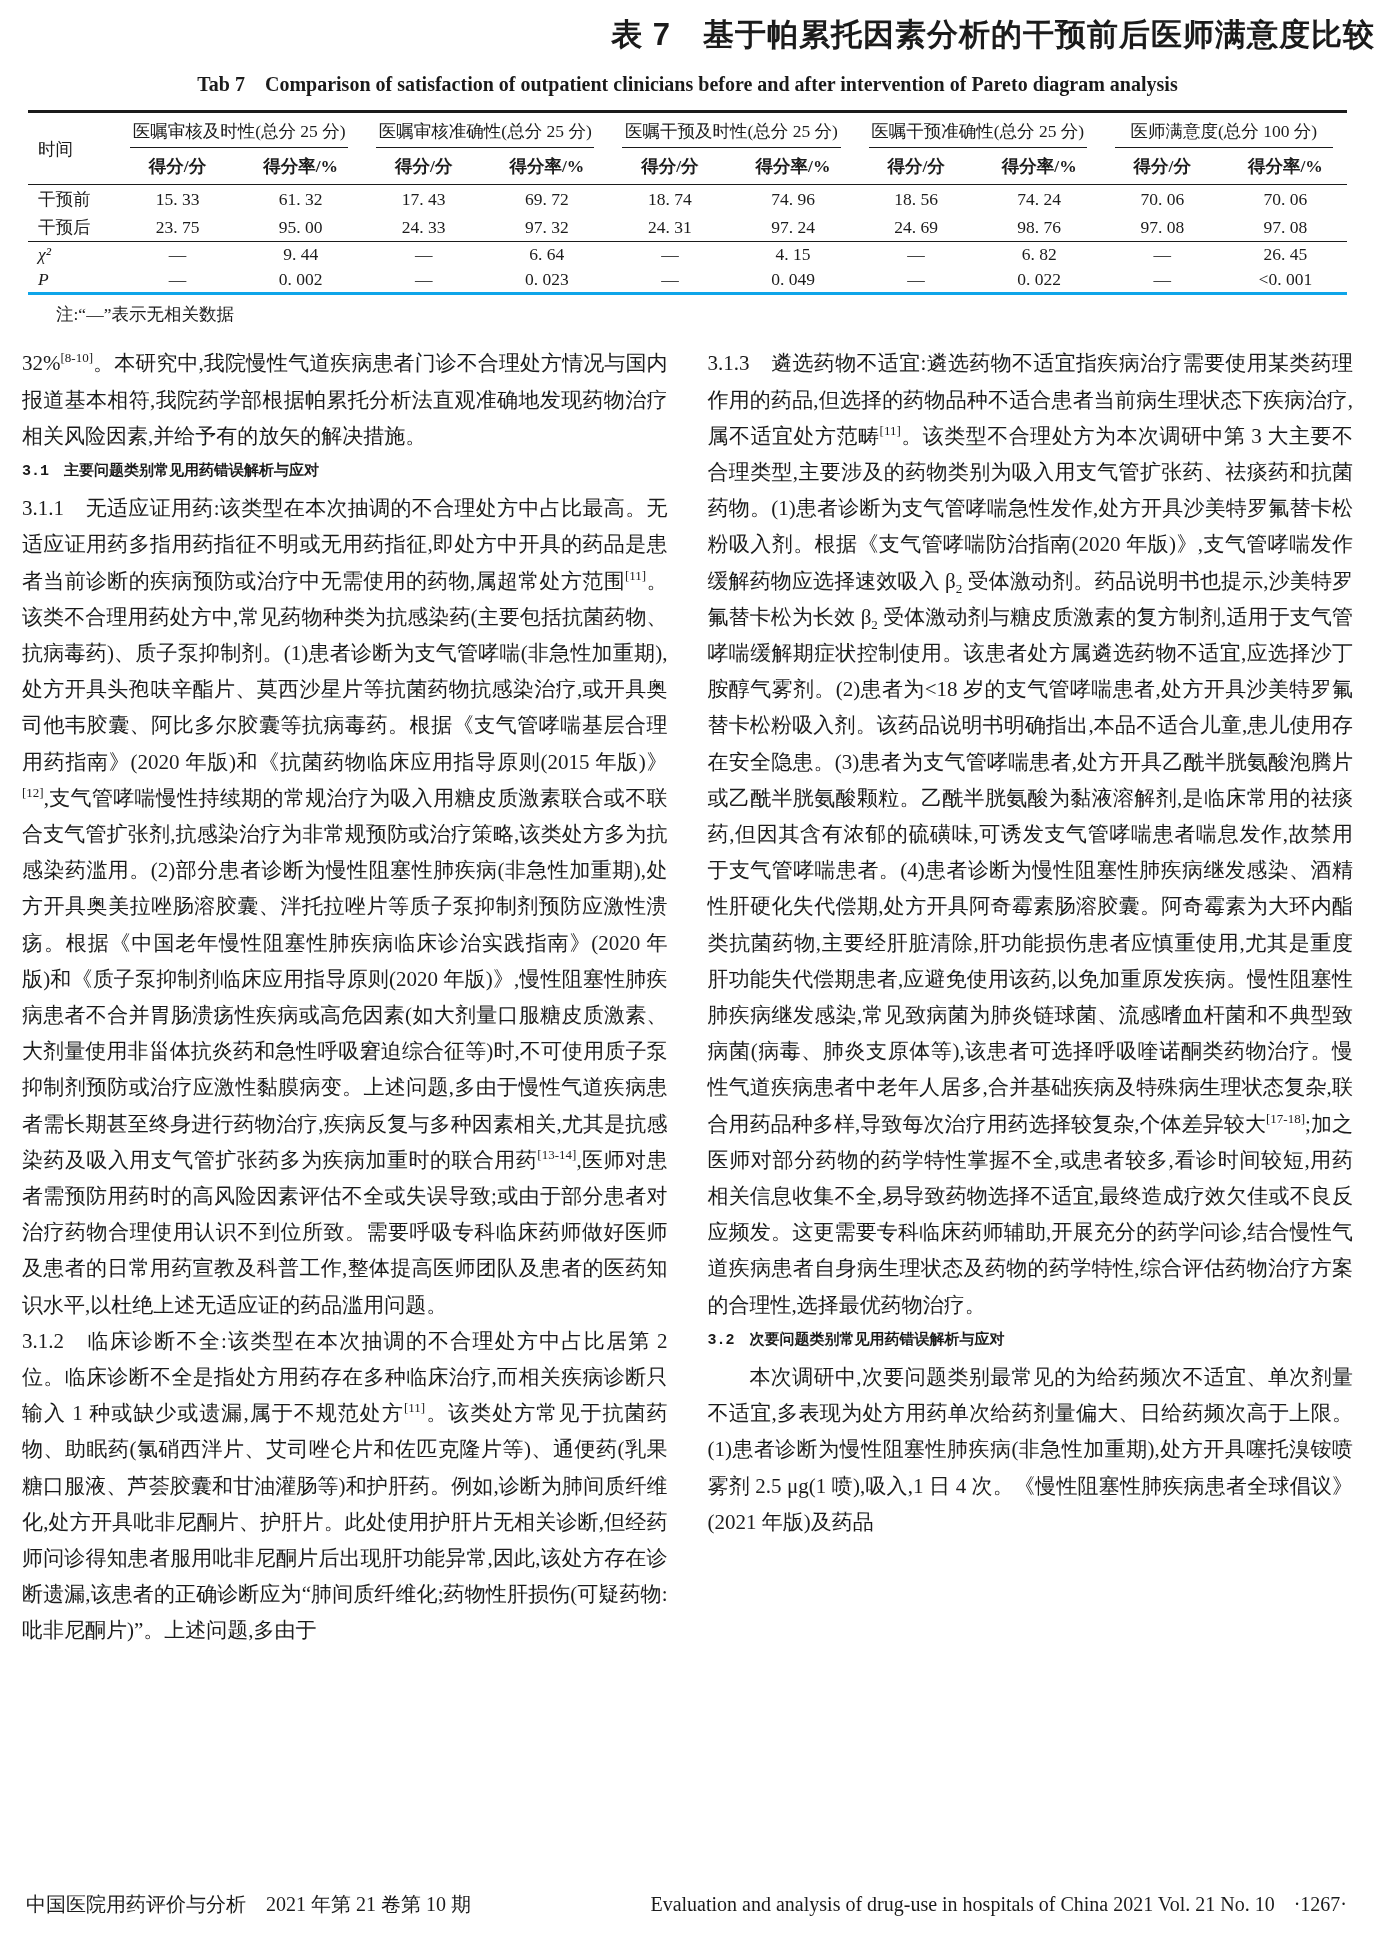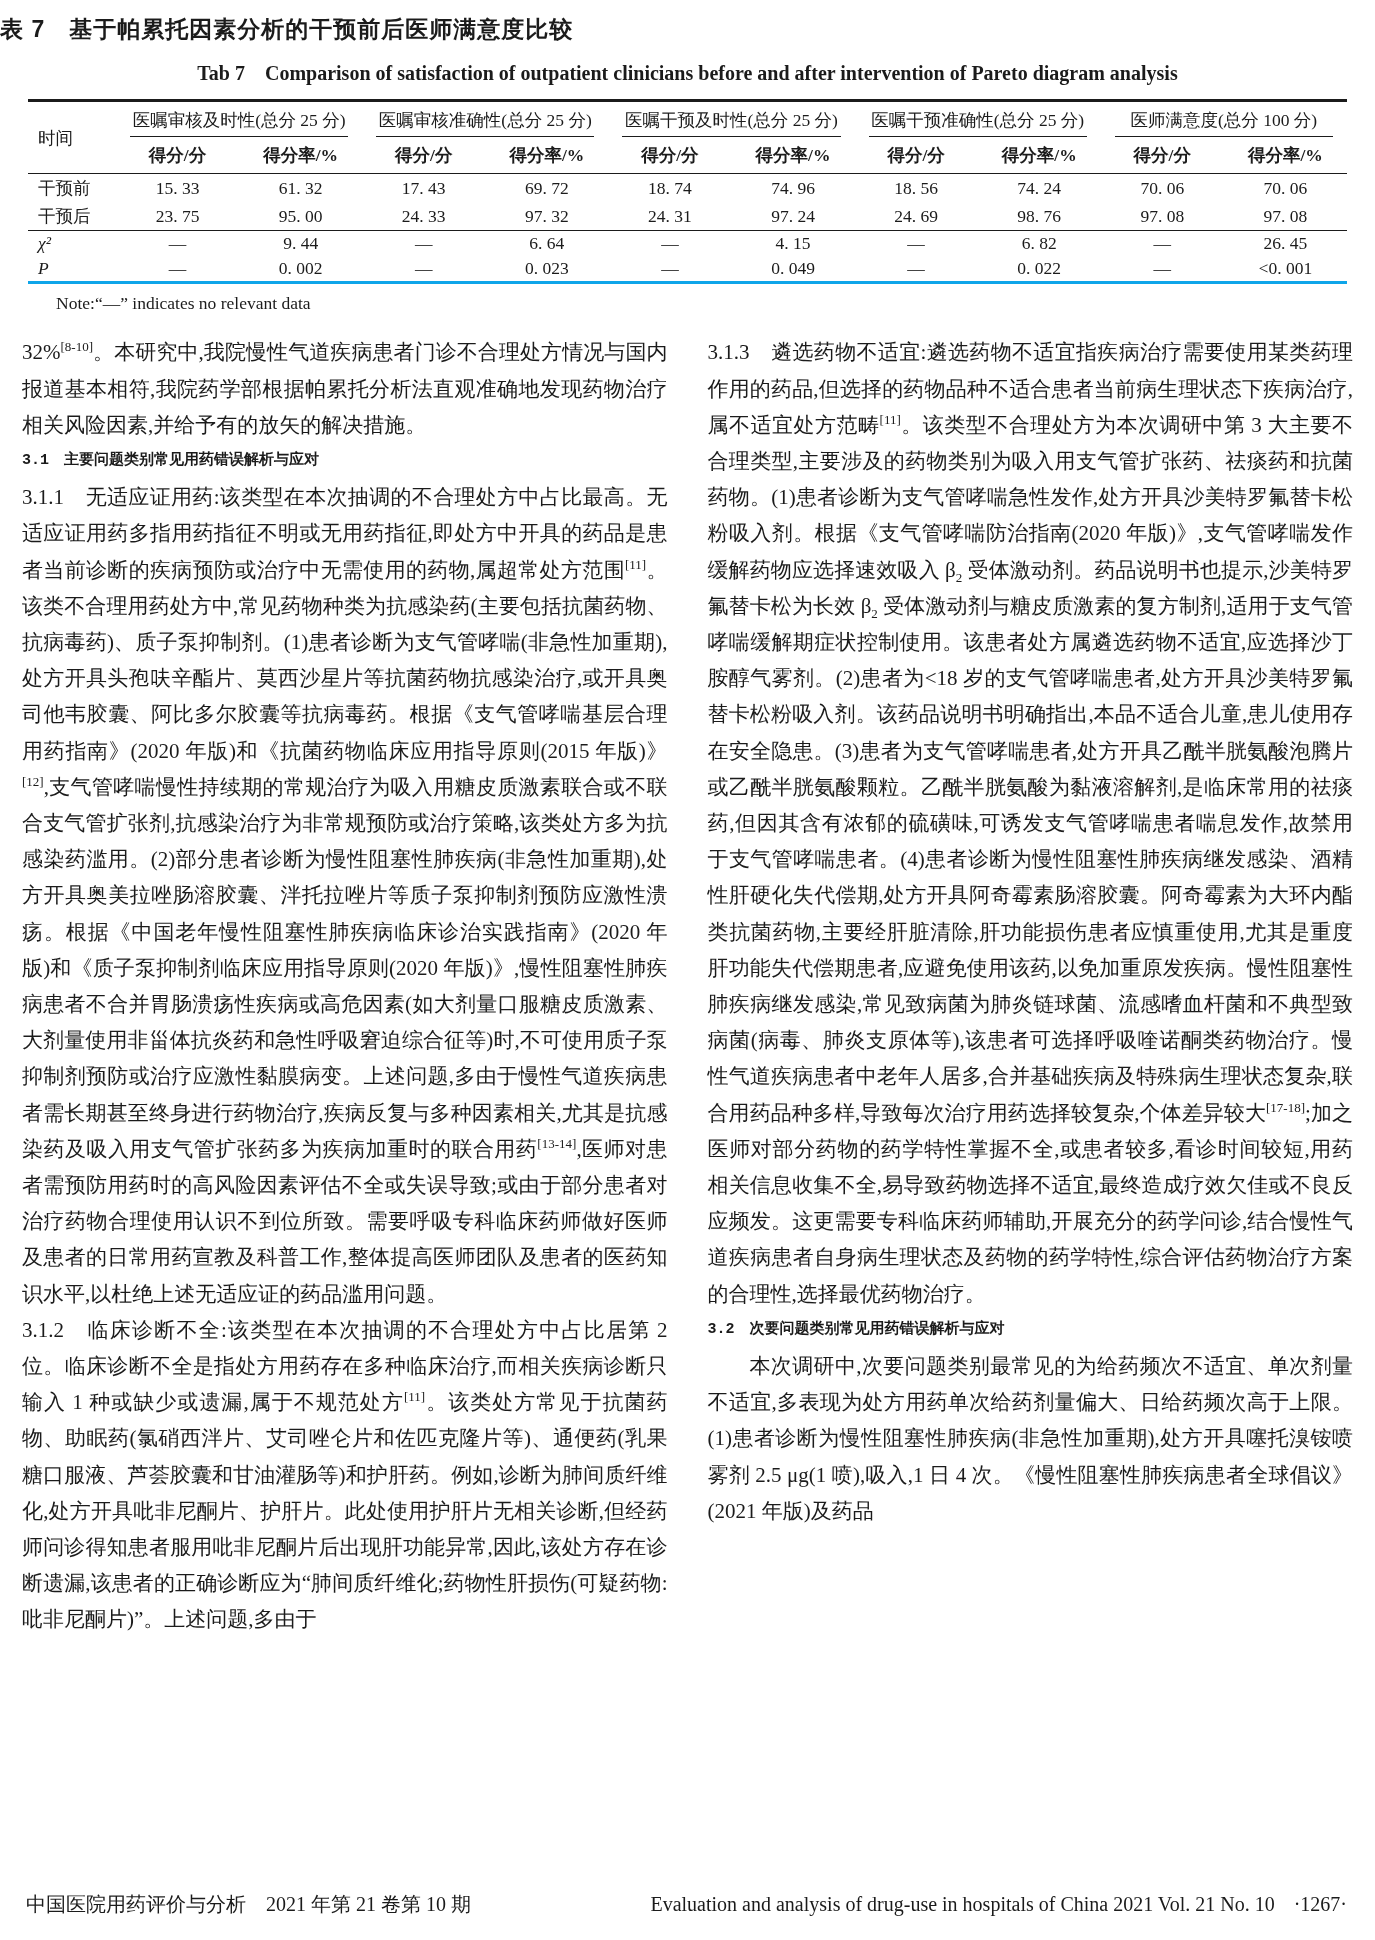--- a/index.html
+++ b/index.html
@@ -3,21 +3,21 @@
 <meta charset="utf-8">
 <style>
   html,body{margin:0;padding:0;}
   body{
     width:1375px;height:1940px;
     background:#ffffff;color:#1b1b1b;position:relative;overflow:hidden;
     font-family:"Liberation Serif","DejaVu Serif",serif;
   }
   .tbl-title-cn{
     font-family:"Liberation Sans","DejaVu Sans",sans-serif;
-    font-weight:700;font-size:23px;text-align:left;
+    font-weight:700;font-size:31px;text-align:right;
     padding-top:14px;letter-spacing:1px;
   }
   .tbl-title-en{font-weight:700;font-size:20px;text-align:center;margin-top:15px;}
   table.stat-table{
     width:1319px;margin:12px auto 0;border-collapse:collapse;
     border-top:3px solid #1b1b1b;border-bottom:3px solid #0ea5e9;
     font-size:17.5px;table-layout:fixed;
   }
   .stat-table th,.stat-table td{font-weight:normal;text-align:center;padding:2px 0;}
   .stat-table col.c-time{width:88px;}
@@ -149,21 +149,21 @@
         <td>—</td>
         <td>0. 049</td>
         <td>—</td>
         <td>0. 022</td>
         <td>—</td>
         <td>&lt;0. 001</td>
       </tr>
     </tbody>
   </table>
 
-  <div class="note">Note:“—” indicates no relevant data</div>
+  <div class="note">注:“—”表示无相关数据</div>
 
   <div class="columns">
     <div class="col">
       <p>32%<sup>[8-10]</sup>。本研究中,我院慢性气道疾病患者门诊不合理处方情况与国内报道基本相符,我院药学部根据帕累托分析法直观准确地发现药物治疗相关风险因素,并给予有的放矢的解决措施。</p>
       <h3>3.1　主要问题类别常见用药错误解析与应对</h3>
       <p>3.1.1　无适应证用药:该类型在本次抽调的不合理处方中占比最高。无适应证用药多指用药指征不明或无用药指征,即处方中开具的药品是患者当前诊断的疾病预防或治疗中无需使用的药物,属超常处方范围<sup>[11]</sup>。该类不合理用药处方中,常见药物种类为抗感染药(主要包括抗菌药物、抗病毒药)、质子泵抑制剂。(1)患者诊断为支气管哮喘(非急性加重期),处方开具头孢呋辛酯片、莫西沙星片等抗菌药物抗感染治疗,或开具奥司他韦胶囊、阿比多尔胶囊等抗病毒药。根据《支气管哮喘基层合理用药指南》(2020 年版)和《抗菌药物临床应用指导原则(2015 年版)》<sup>[12]</sup>,支气管哮喘慢性持续期的常规治疗为吸入用糖皮质激素联合或不联合支气管扩张剂,抗感染治疗为非常规预防或治疗策略,该类处方多为抗感染药滥用。(2)部分患者诊断为慢性阻塞性肺疾病(非急性加重期),处方开具奥美拉唑肠溶胶囊、泮托拉唑片等质子泵抑制剂预防应激性溃疡。根据《中国老年慢性阻塞性肺疾病临床诊治实践指南》(2020 年版)和《质子泵抑制剂临床应用指导原则(2020 年版)》,慢性阻塞性肺疾病患者不合并胃肠溃疡性疾病或高危因素(如大剂量口服糖皮质激素、大剂量使用非甾体抗炎药和急性呼吸窘迫综合征等)时,不可使用质子泵抑制剂预防或治疗应激性黏膜病变。上述问题,多由于慢性气道疾病患者需长期甚至终身进行药物治疗,疾病反复与多种因素相关,尤其是抗感染药及吸入用支气管扩张药多为疾病加重时的联合用药<sup>[13-14]</sup>,医师对患者需预防用药时的高风险因素评估不全或失误导致;或由于部分患者对治疗药物合理使用认识不到位所致。需要呼吸专科临床药师做好医师及患者的日常用药宣教及科普工作,整体提高医师团队及患者的医药知识水平,以杜绝上述无适应证的药品滥用问题。</p>
       <p>3.1.2　临床诊断不全:该类型在本次抽调的不合理处方中占比居第 2 位。临床诊断不全是指处方用药存在多种临床治疗,而相关疾病诊断只输入 1 种或缺少或遗漏,属于不规范处方<sup>[11]</sup>。该类处方常见于抗菌药物、助眠药(氯硝西泮片、艾司唑仑片和佐匹克隆片等)、通便药(乳果糖口服液、芦荟胶囊和甘油灌肠等)和护肝药。例如,诊断为肺间质纤维化,处方开具吡非尼酮片、护肝片。此处使用护肝片无相关诊断,但经药师问诊得知患者服用吡非尼酮片后出现肝功能异常,因此,该处方存在诊断遗漏,该患者的正确诊断应为“肺间质纤维化;药物性肝损伤(可疑药物:吡非尼酮片)”。上述问题,多由于</p>
     </div>
     <div class="col">
       <p>3.1.3　遴选药物不适宜:遴选药物不适宜指疾病治疗需要使用某类药理作用的药品,但选择的药物品种不适合患者当前病生理状态下疾病治疗,属不适宜处方范畴<sup>[11]</sup>。该类型不合理处方为本次调研中第 3 大主要不合理类型,主要涉及的药物类别为吸入用支气管扩张药、祛痰药和抗菌药物。(1)患者诊断为支气管哮喘急性发作,处方开具沙美特罗氟替卡松粉吸入剂。根据《支气管哮喘防治指南(2020 年版)》,支气管哮喘发作缓解药物应选择速效吸入 β<sub>2</sub> 受体激动剂。药品说明书也提示,沙美特罗氟替卡松为长效 β<sub>2</sub> 受体激动剂与糖皮质激素的复方制剂,适用于支气管哮喘缓解期症状控制使用。该患者处方属遴选药物不适宜,应选择沙丁胺醇气雾剂。(2)患者为&lt;18 岁的支气管哮喘患者,处方开具沙美特罗氟替卡松粉吸入剂。该药品说明书明确指出,本品不适合儿童,患儿使用存在安全隐患。(3)患者为支气管哮喘患者,处方开具乙酰半胱氨酸泡腾片或乙酰半胱氨酸颗粒。乙酰半胱氨酸为黏液溶解剂,是临床常用的祛痰药,但因其含有浓郁的硫磺味,可诱发支气管哮喘患者喘息发作,故禁用于支气管哮喘患者。(4)患者诊断为慢性阻塞性肺疾病继发感染、酒精性肝硬化失代偿期,处方开具阿奇霉素肠溶胶囊。阿奇霉素为大环内酯类抗菌药物,主要经肝脏清除,肝功能损伤患者应慎重使用,尤其是重度肝功能失代偿期患者,应避免使用该药,以免加重原发疾病。慢性阻塞性肺疾病继发感染,常见致病菌为肺炎链球菌、流感嗜血杆菌和不典型致病菌(病毒、肺炎支原体等),该患者可选择呼吸喹诺酮类药物治疗。慢性气道疾病患者中老年人居多,合并基础疾病及特殊病生理状态复杂,联合用药品种多样,导致每次治疗用药选择较复杂,个体差异较大<sup>[17-18]</sup>;加之医师对部分药物的药学特性掌握不全,或患者较多,看诊时间较短,用药相关信息收集不全,易导致药物选择不适宜,最终造成疗效欠佳或不良反应频发。这更需要专科临床药师辅助,开展充分的药学问诊,结合慢性气道疾病患者自身病生理状态及药物的药学特性,综合评估药物治疗方案的合理性,选择最优药物治疗。</p>

